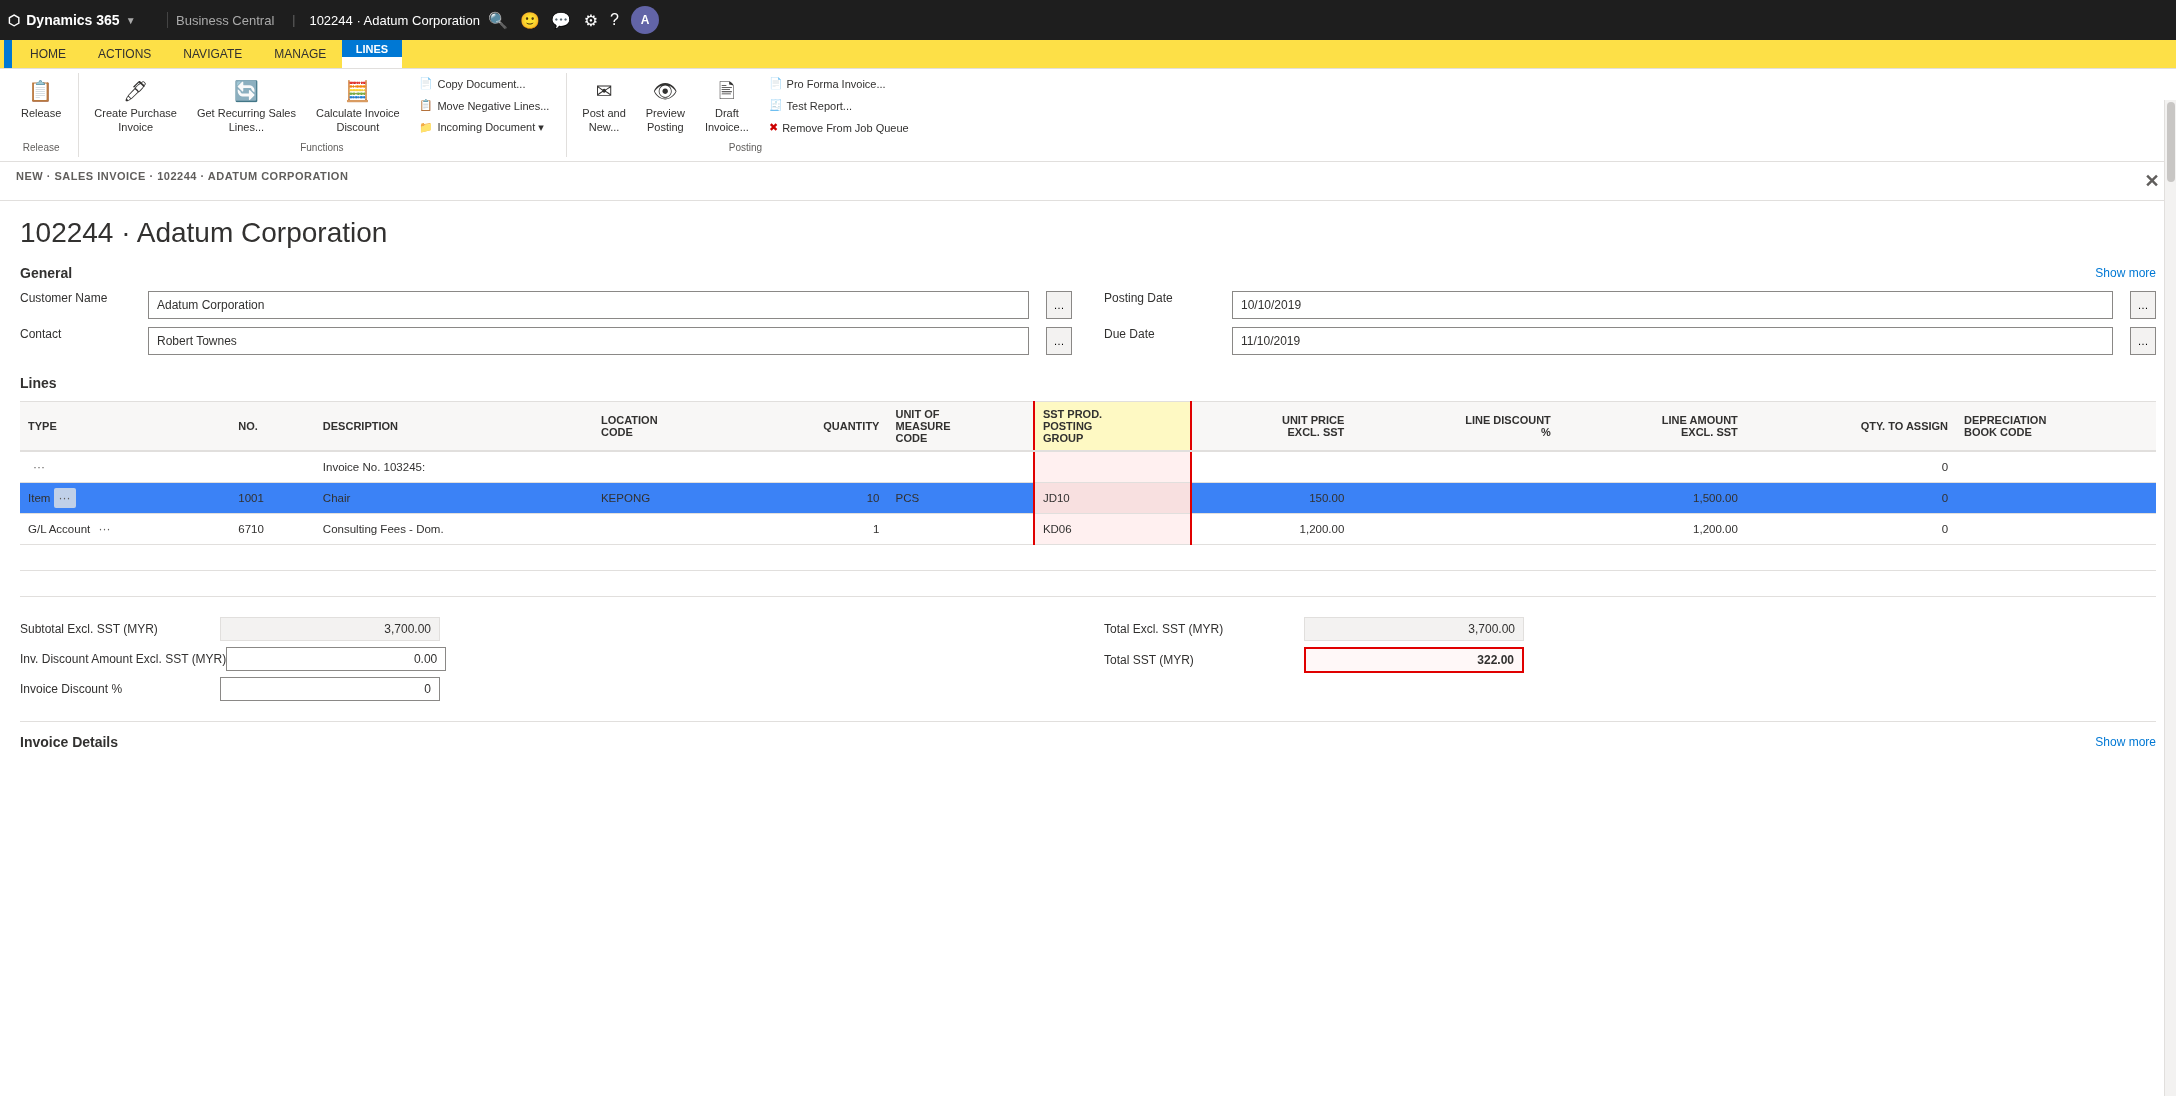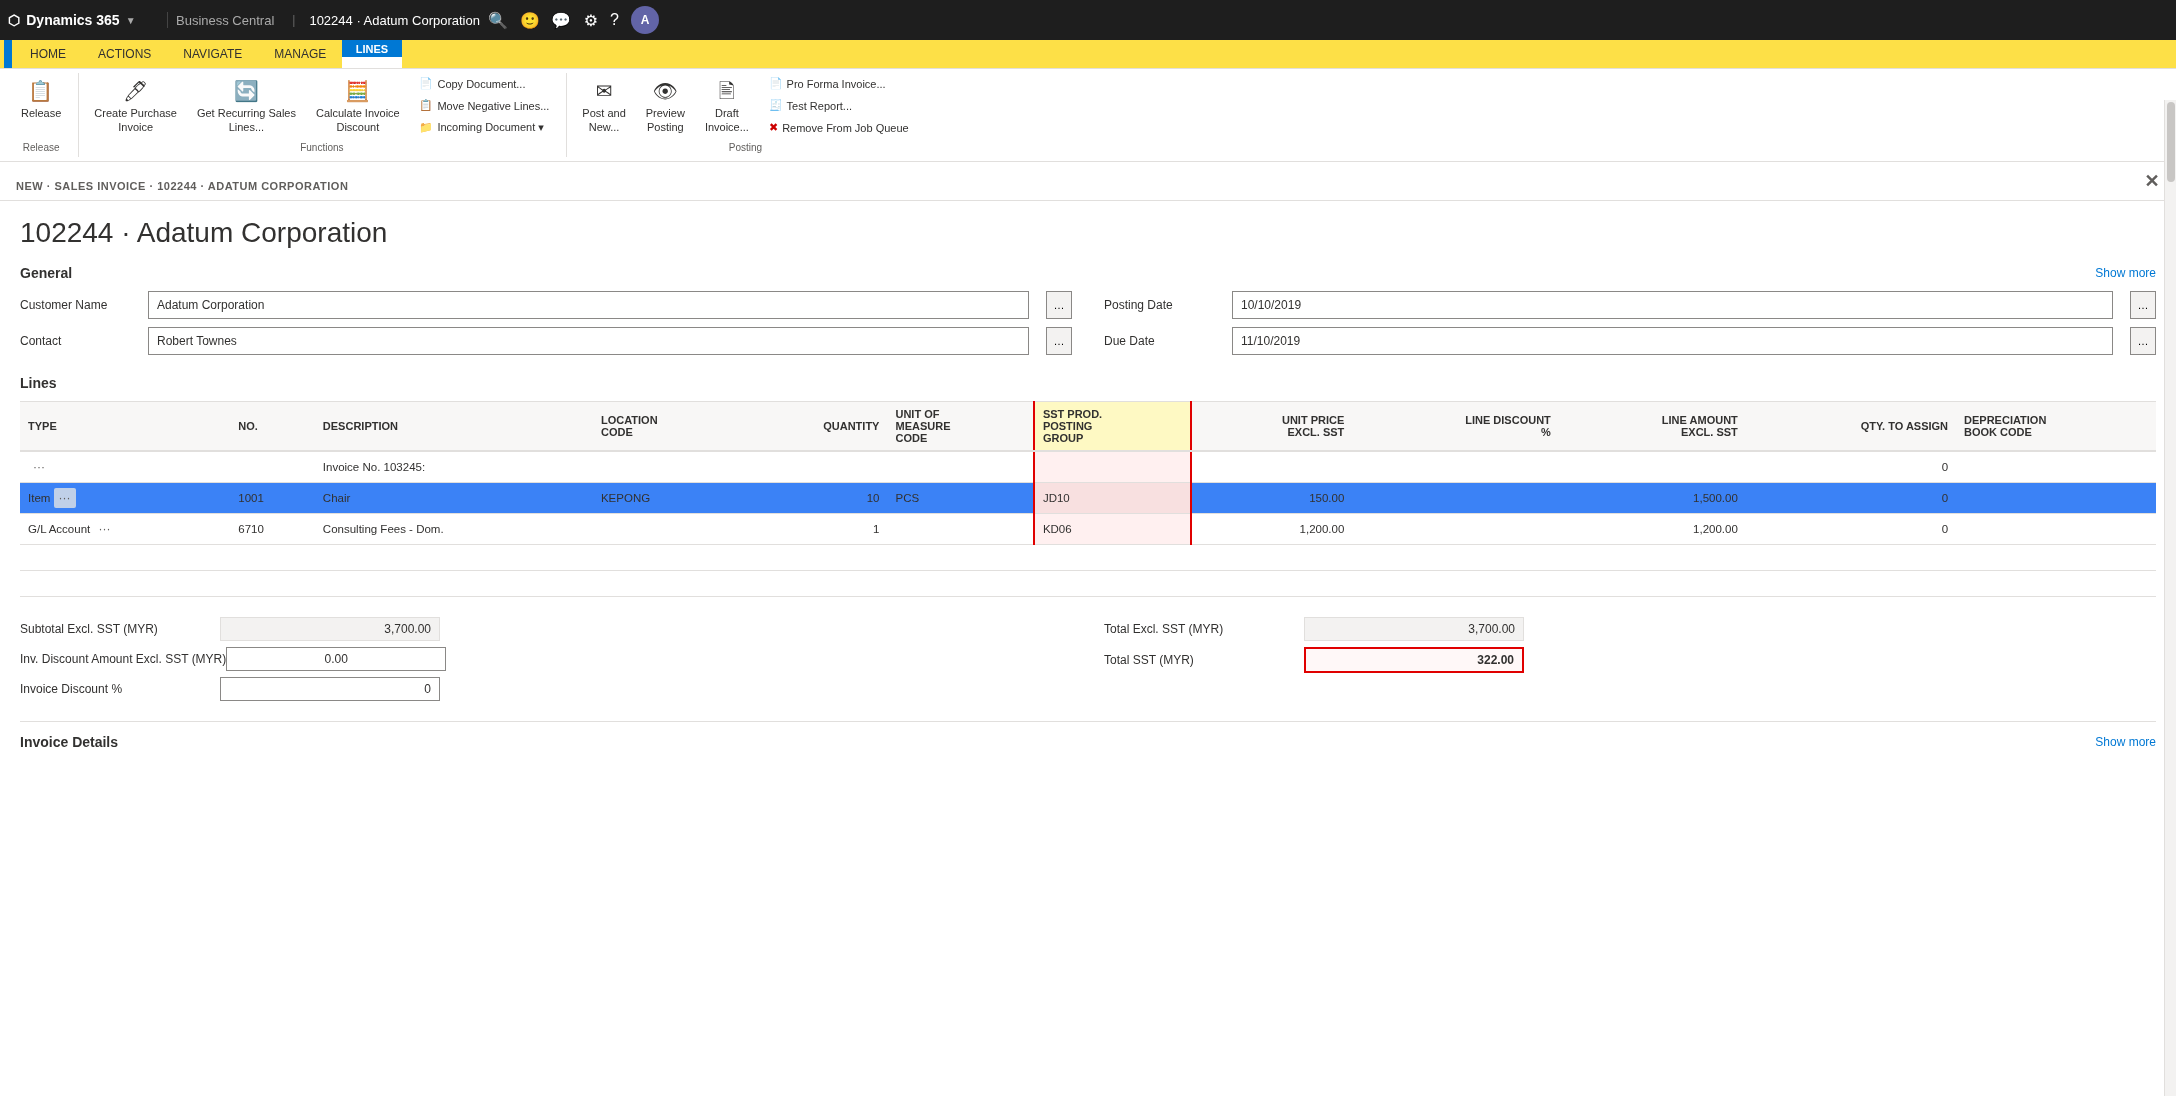--- a/index.html
+++ b/index.html
@@ -129,21 +129,21 @@
 
     
     .page-container {
       background: #fff;
       margin: 0;
       padding: 0;
       min-height: calc(100vh - 100px);
     }
     .page-header-bar {
       display: flex;
-      align-items: flex-end;
+      align-items: flex-start;
       padding: 8px 16px;
       background: #fff;
       border-bottom: 1px solid #e1dfdd;
       font-size: 11px;
       color: #605e5c;
       text-transform: uppercase;
       font-weight: 600;
       letter-spacing: 0.5px;
     }
     .page-header-bar .close-btn {
@@ -176,21 +176,21 @@
 
     
     .form-grid {
       display: grid;
       grid-template-columns: 1fr 1fr;
       gap: 8px 32px;
       margin-bottom: 20px;
     }
     .form-row {
       display: flex;
-      align-items: center;
+      align-items: flex-start;
       gap: 8px;
     }
     .form-label {
       min-width: 120px;
       font-size: 12px;
       color: #323130;
     }
     .form-input {
       flex: 1;
       display: flex;
@@ -569,21 +569,21 @@
     </div>
 
     <div class="totals-section">
       <div class="totals-left">
         <div class="totals-row">
           <span class="totals-label">Subtotal Excl. SST (MYR)</span>
           <div class="totals-value" style="text-align:right;">3,700.00</div>
         </div>
         <div class="totals-row">
           <span class="totals-label">Inv. Discount Amount Excl. SST (MYR)</span>
-          <div class="totals-value editable" style="text-align:center;">0.00</div>
+          <div class="totals-value editable" style="text-align:right;">0.00</div>
         </div>
         <div class="totals-row">
           <span class="totals-label">Invoice Discount %</span>
           <div class="totals-value editable" style="text-align:right;">0</div>
         </div>
       </div>
       <div class="totals-right">
         <div class="totals-row">
           <span class="totals-label">Total Excl. SST (MYR)</span>
           <div class="totals-value" style="text-align:right;">3,700.00</div>

